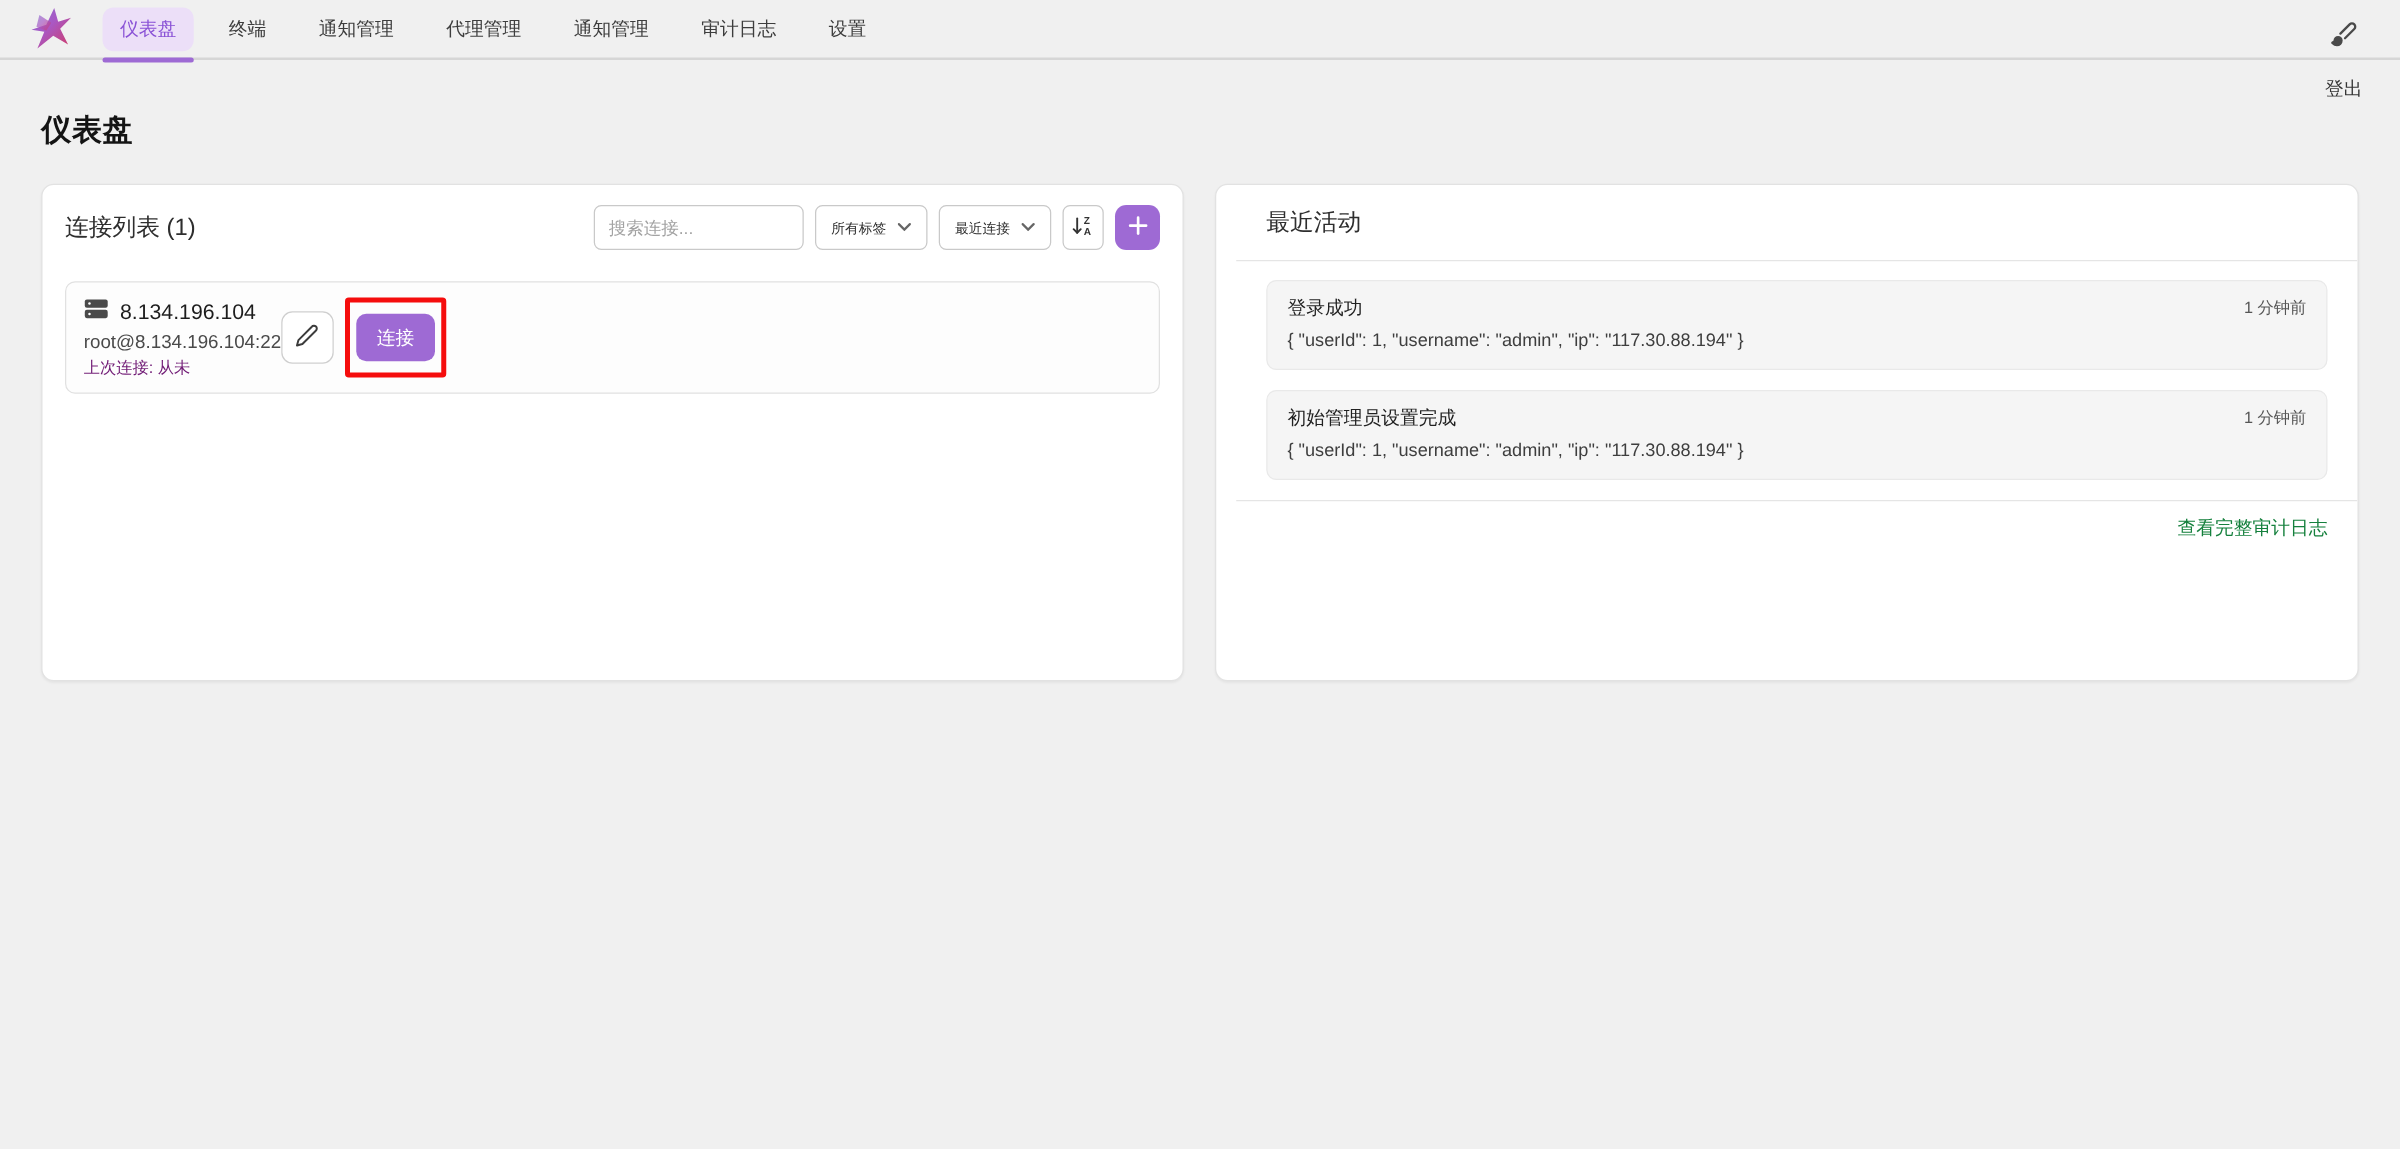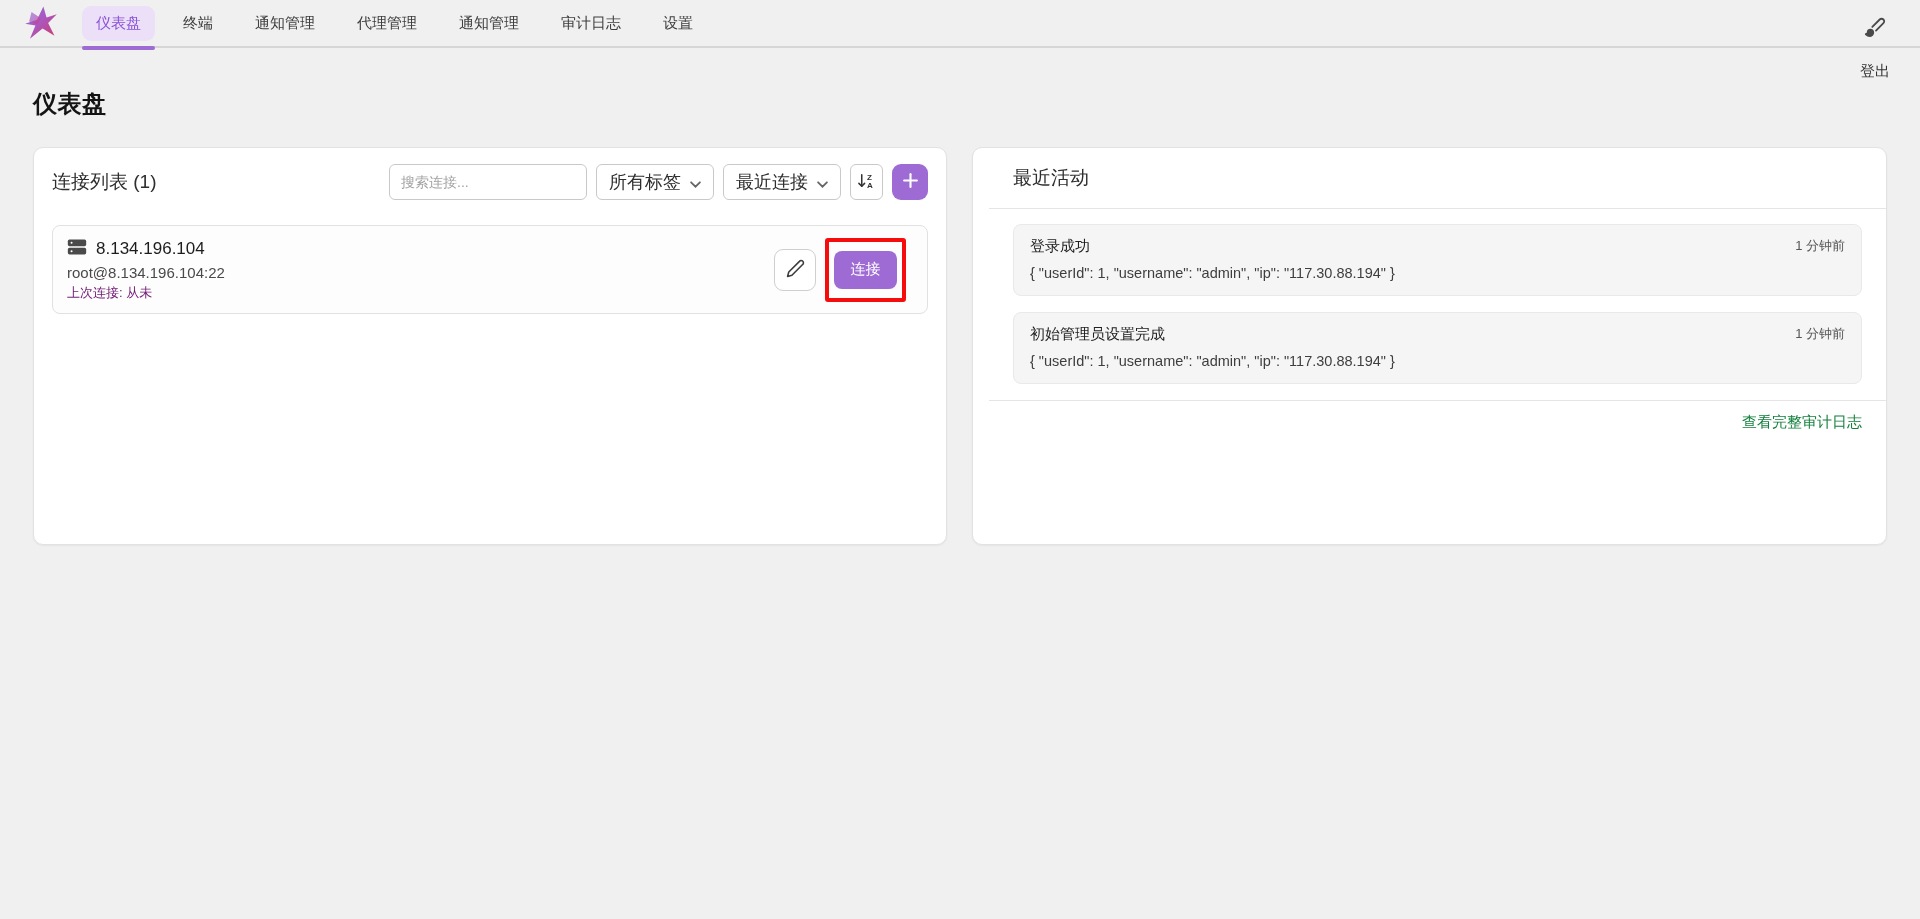--- a/index.html
+++ b/index.html
@@ -39,41 +39,41 @@
     background:#fff; border:1px solid #e2e2e2; border-radius:10px;
     height:398px; box-shadow:0 1px 2px rgba(0,0,0,.05); overflow:hidden;padding-left:16px;
   }
 
   
   .card-connections { padding:16px 18px; }
   .conn-header { display:flex; align-items:center; justify-content:space-between; }
   .card-title { font-size:19px; font-weight:500; color:#2e2e2e; }
   .conn-controls { display:flex; align-items:center; gap:9px; }
   .search-input {
-    width:198px; height:36px; border:1px solid #c9c9c9; border-radius:6px;
+    width:168px; height:36px; border:1px solid #c9c9c9; border-radius:6px;
     padding:0 11px; font-size:14px; color:#333; background:#fff; outline:none;
     font-family:inherit;
   }
   .search-input::placeholder { color:#a3a3a3; }
   .select-btn {
     height:36px; background:#fff; border:1px solid #c9c9c9; border-radius:6px;
     display:flex; align-items:center; gap:9px; padding:0 12px;
-    font-size:18px; color:#2e2e2e; cursor:pointer; white-space:nowrap;
+    font-size:11px; color:#2e2e2e; cursor:pointer; white-space:nowrap;
   }
   .sort-btn {
     width:33px; height:36px; background:#fff; border:1px solid #c9c9c9; border-radius:6px;
     display:flex; align-items:center; justify-content:center; cursor:pointer;
   }
   .add-btn {
     width:36px; height:36px; background:#9e6ad4; border:none; border-radius:9px;
     display:flex; align-items:center; justify-content:center; cursor:pointer;
   }
   .conn-row {
     margin-top:25px; border:1px solid #e1e1e1; border-radius:8px; background:#fdfdfd;
-    padding:11px 14px; display:flex; align-items:center; justify-content:space-between;
+    padding:11px 14px; display:flex; align-items:center; 
   }
   .conn-info { display:flex; flex-direction:column; }
   .conn-name-line { display:flex; align-items:center; gap:9px; }
   .conn-name { font-size:17px; font-weight:500; color:#1d1d1d; }
   .conn-addr { font-size:15px; color:#4a4a4a; margin-top:3px; }
   .conn-last { font-size:13px; color:#701a75; margin-top:3px; }
   .conn-actions { display:flex; align-items:center; gap:18px; padding-right:16px; }
   .edit-btn {
     width:42px; height:42px; background:#fff; border:1px solid #cfcfcf; border-radius:9px;
     display:flex; align-items:center; justify-content:center; cursor:pointer;

